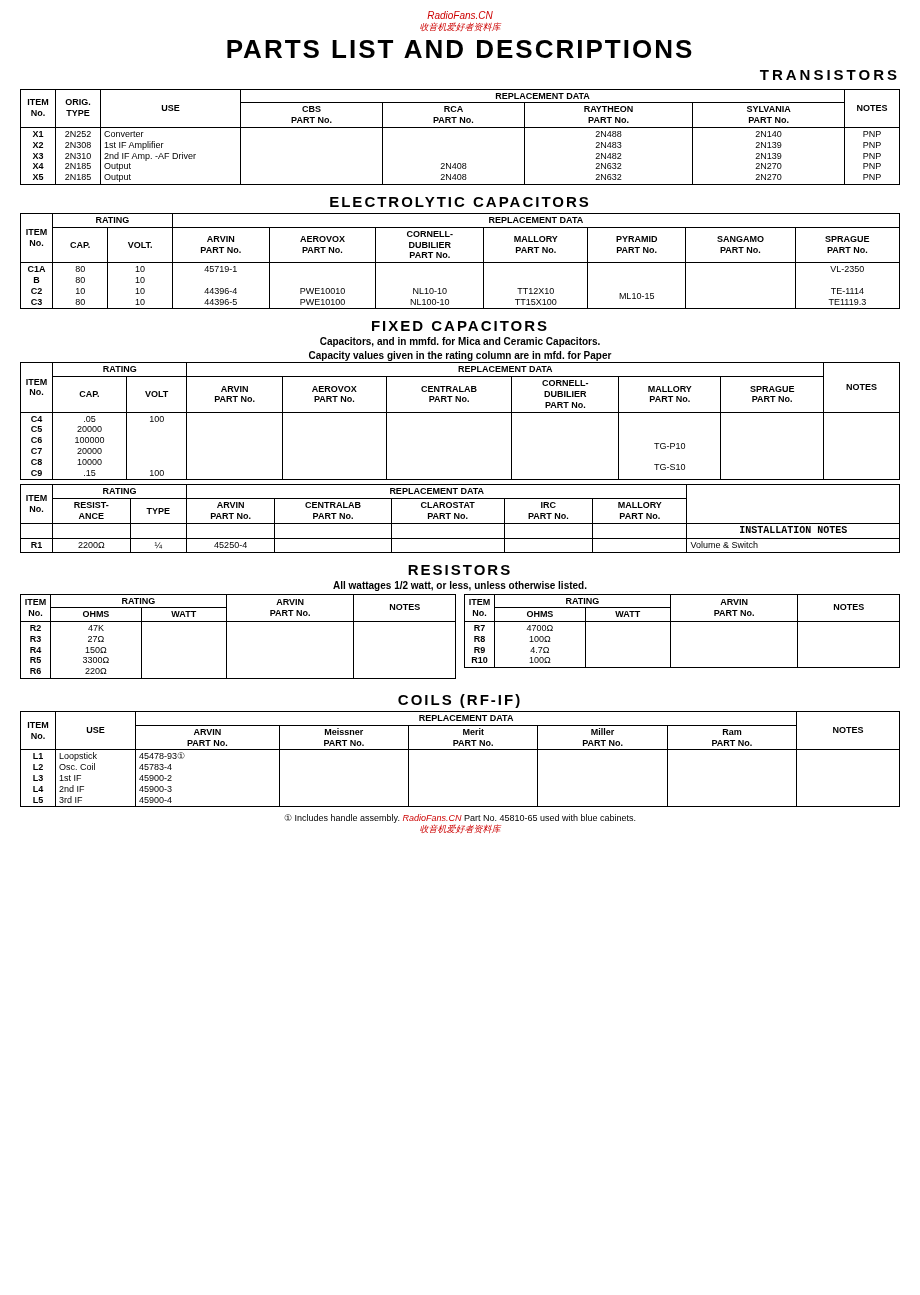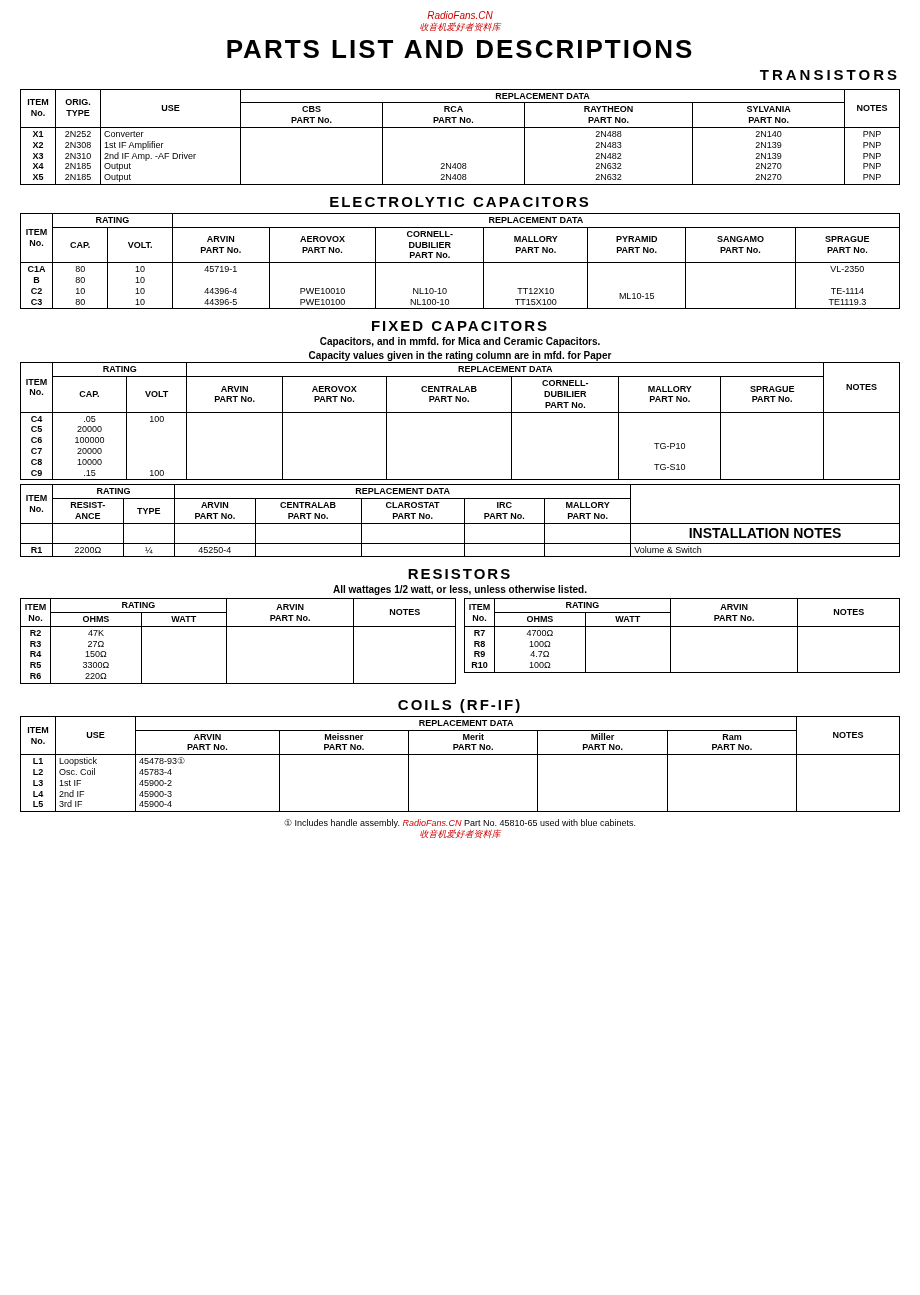--- a/index.html
+++ b/index.html
@@ -184,21 +184,21 @@
       </tr>
       <tr>
         <th></th>
         <th></th>
         <th></th>
         <th></th>
         <th></th>
         <th></th>
         <th></th>
         <th></th>
-        <th style="font-weight:700; font-size:14px;">INSTALLATION  NOTES</th>
+        <th style="font-weight:700; font-size:10px;font-family:Liberation Mono, monospace;">INSTALLATION  NOTES</th>
       </tr>
     </thead>
     <tbody>
       <tr>
         <td style="font-weight:700;">R1</td>
         <td>2200Ω</td>
         <td>¼</td>
         <td>45250-4</td>
         <td></td>
         <td></td>

